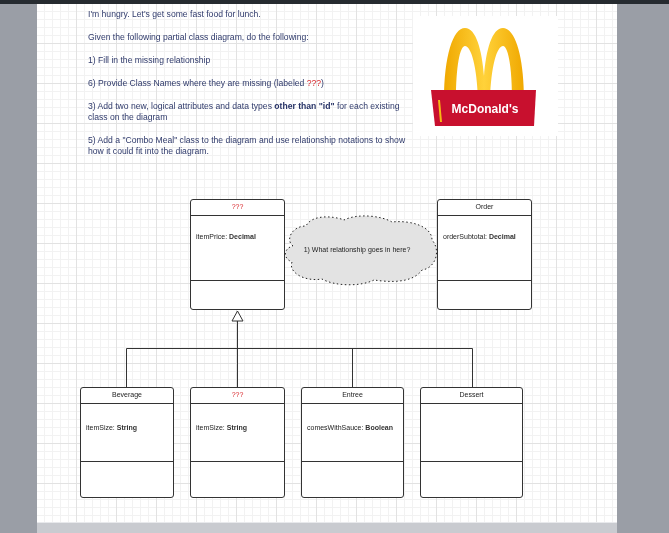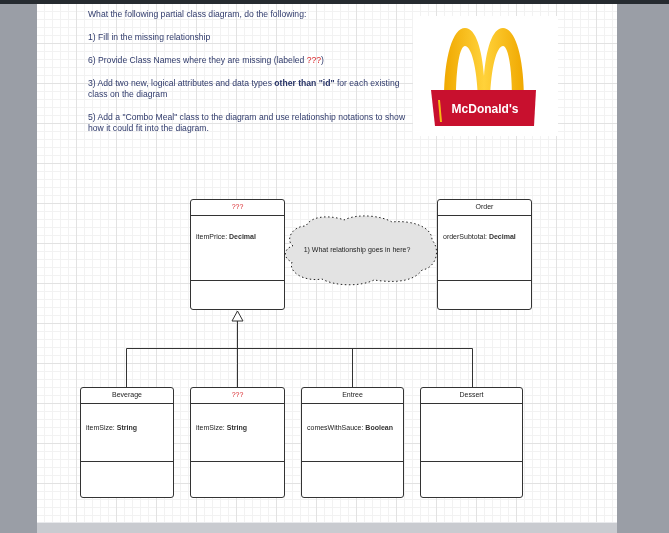--- a/index.html
+++ b/index.html
@@ -45,21 +45,22 @@
 <body>
 
 <div class="topbar"></div>
 <div class="left-gutter"></div>
 <div class="right-gutter"></div>
 
 <div class="canvas"></div>
 <div class="hscroll"></div>
 
 <div class="instructions">
-  <p>What the following partial class diagram, do the following:</p>
+  <p>I'm hungry.  Let's get some fast food for lunch.</p>
+  <p>Given the following partial class diagram, do the following:</p>
   <p>1) Fill in the missing relationship</p>
   <p><span>6) Provide Class Names where they are missing (labeled </span><span class="red">???</span><span>)</span></p>
   <p><span>3) Add two new, logical attributes and data types </span><b>other than "id"</b><span> for each existing class on the diagram</span></p>
   <p>5) Add a "Combo Meal" class to the diagram and use relationship notations to show how it could fit into the diagram.</p>
 </div>
 
 <div class="logo-panel">
   <svg width="145" height="120" viewBox="0 0 145 120">
     <defs>
       <linearGradient id="archg" x1="0" x2="1" y1="0" y2="0">

